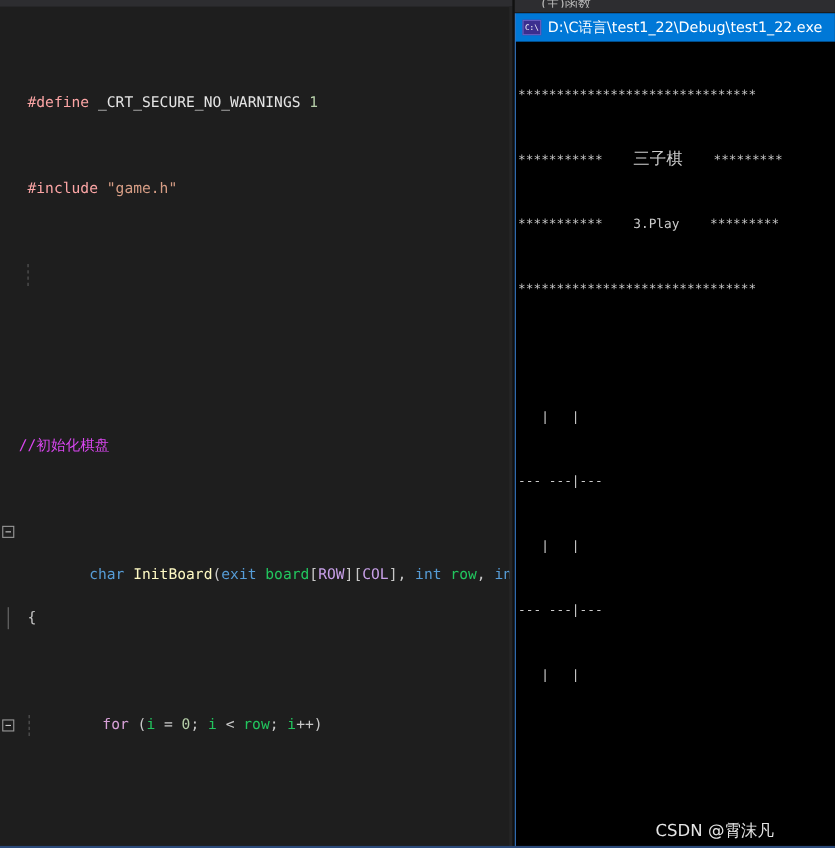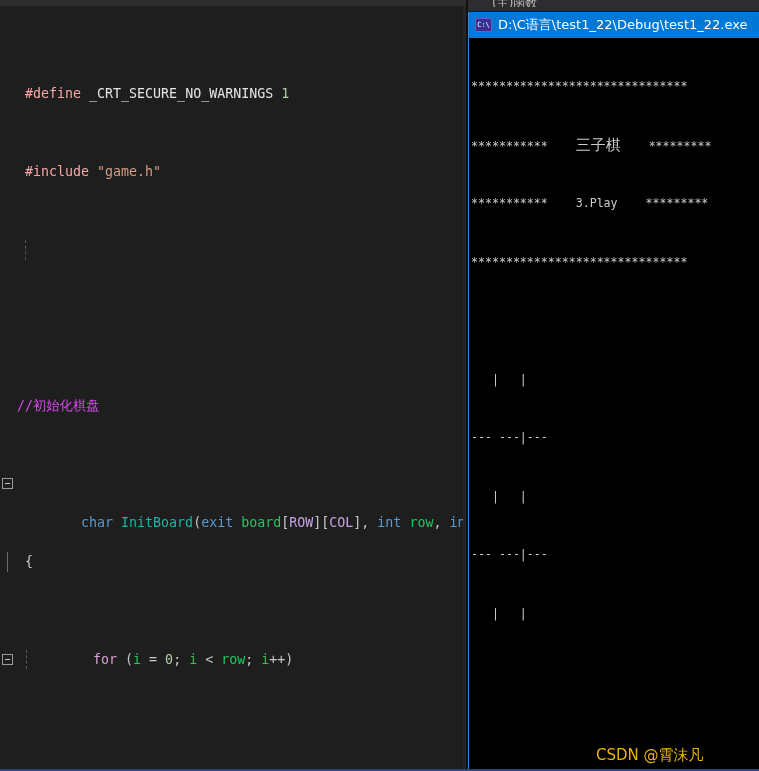--- a/index.html
+++ b/index.html
@@ -39,21 +39,21 @@
   }
   
   .ig{position:absolute;top:0;width:0;height:19.5px;
       border-left:1px dashed #5a5a5a;}
 
   
   .pp   {color:#fca5a5;}
   .ppid {color:#e5e5e5;}
   .num  {color:#b5cea8;}
   .kw   {color:#569cd6;}
-  .fn   {color:#14b8a6;}
+  .fn   {color:#fef9c3;}
   .id   {color:#22c55e;}
   .mac  {color:#c8a0e8;}
   .str  {color:#d69d85;}
   .cmt  {color:#d946ef;}
   .pun  {color:#c8c8c8;}
   .ctl  {color:#d8a0d8;margin-left:36px;}
 
   
   #editor-rightedge{
     position:absolute;left:463px;top:6px;width:3px;height:765px;
@@ -109,21 +109,21 @@
     font-family:"DejaVu Sans Mono","Liberation Mono",monospace;
     font-size:11.6px;line-height:19.5px;white-space:pre;
     padding-left:2px;box-sizing:border-box;overflow:hidden;
   }
   .cline{height:19.5px;}
   .cn{font-family:Liberation Serif, serif;font-size:15px;}
 
   
   #watermark{
     position:absolute;left:596px;top:746px;
-    color:#eab308;font-size:15px;
+    color:#e5e5e5;font-size:15px;
     font-family:"DejaVu Sans","Liberation Sans",sans-serif;
     white-space:nowrap;
   }
   
   #bottombar{
     position:absolute;left:0;top:769px;width:759px;height:2px;
     background:#2b4a7a;
   }
 </style>
 </head>

